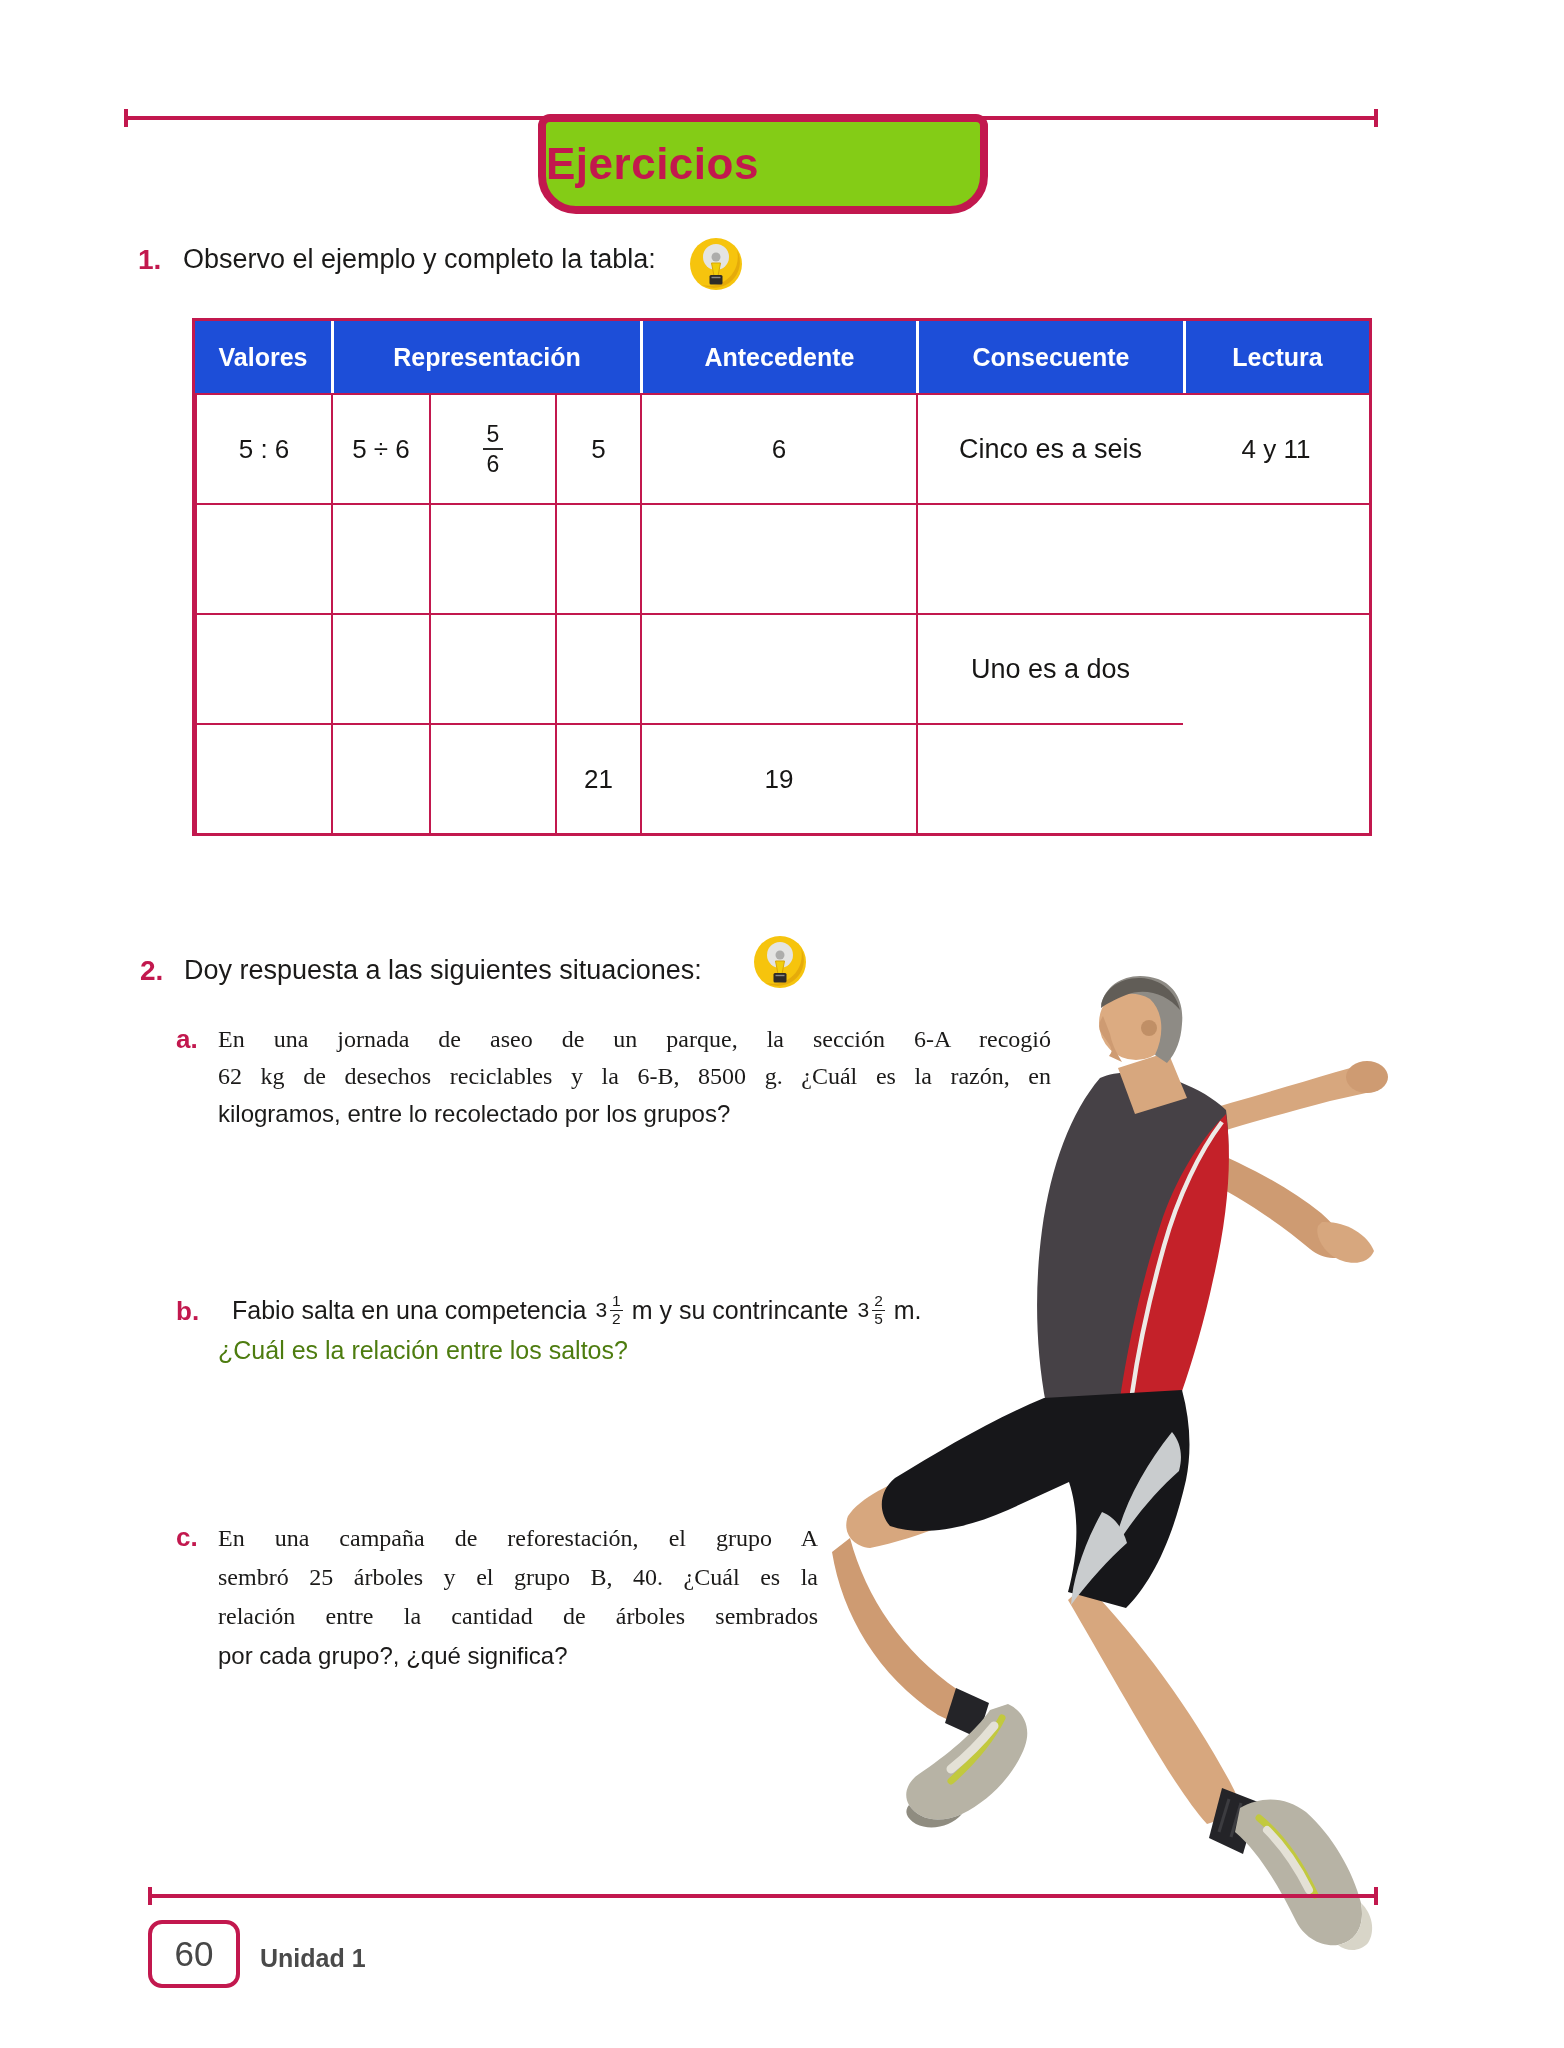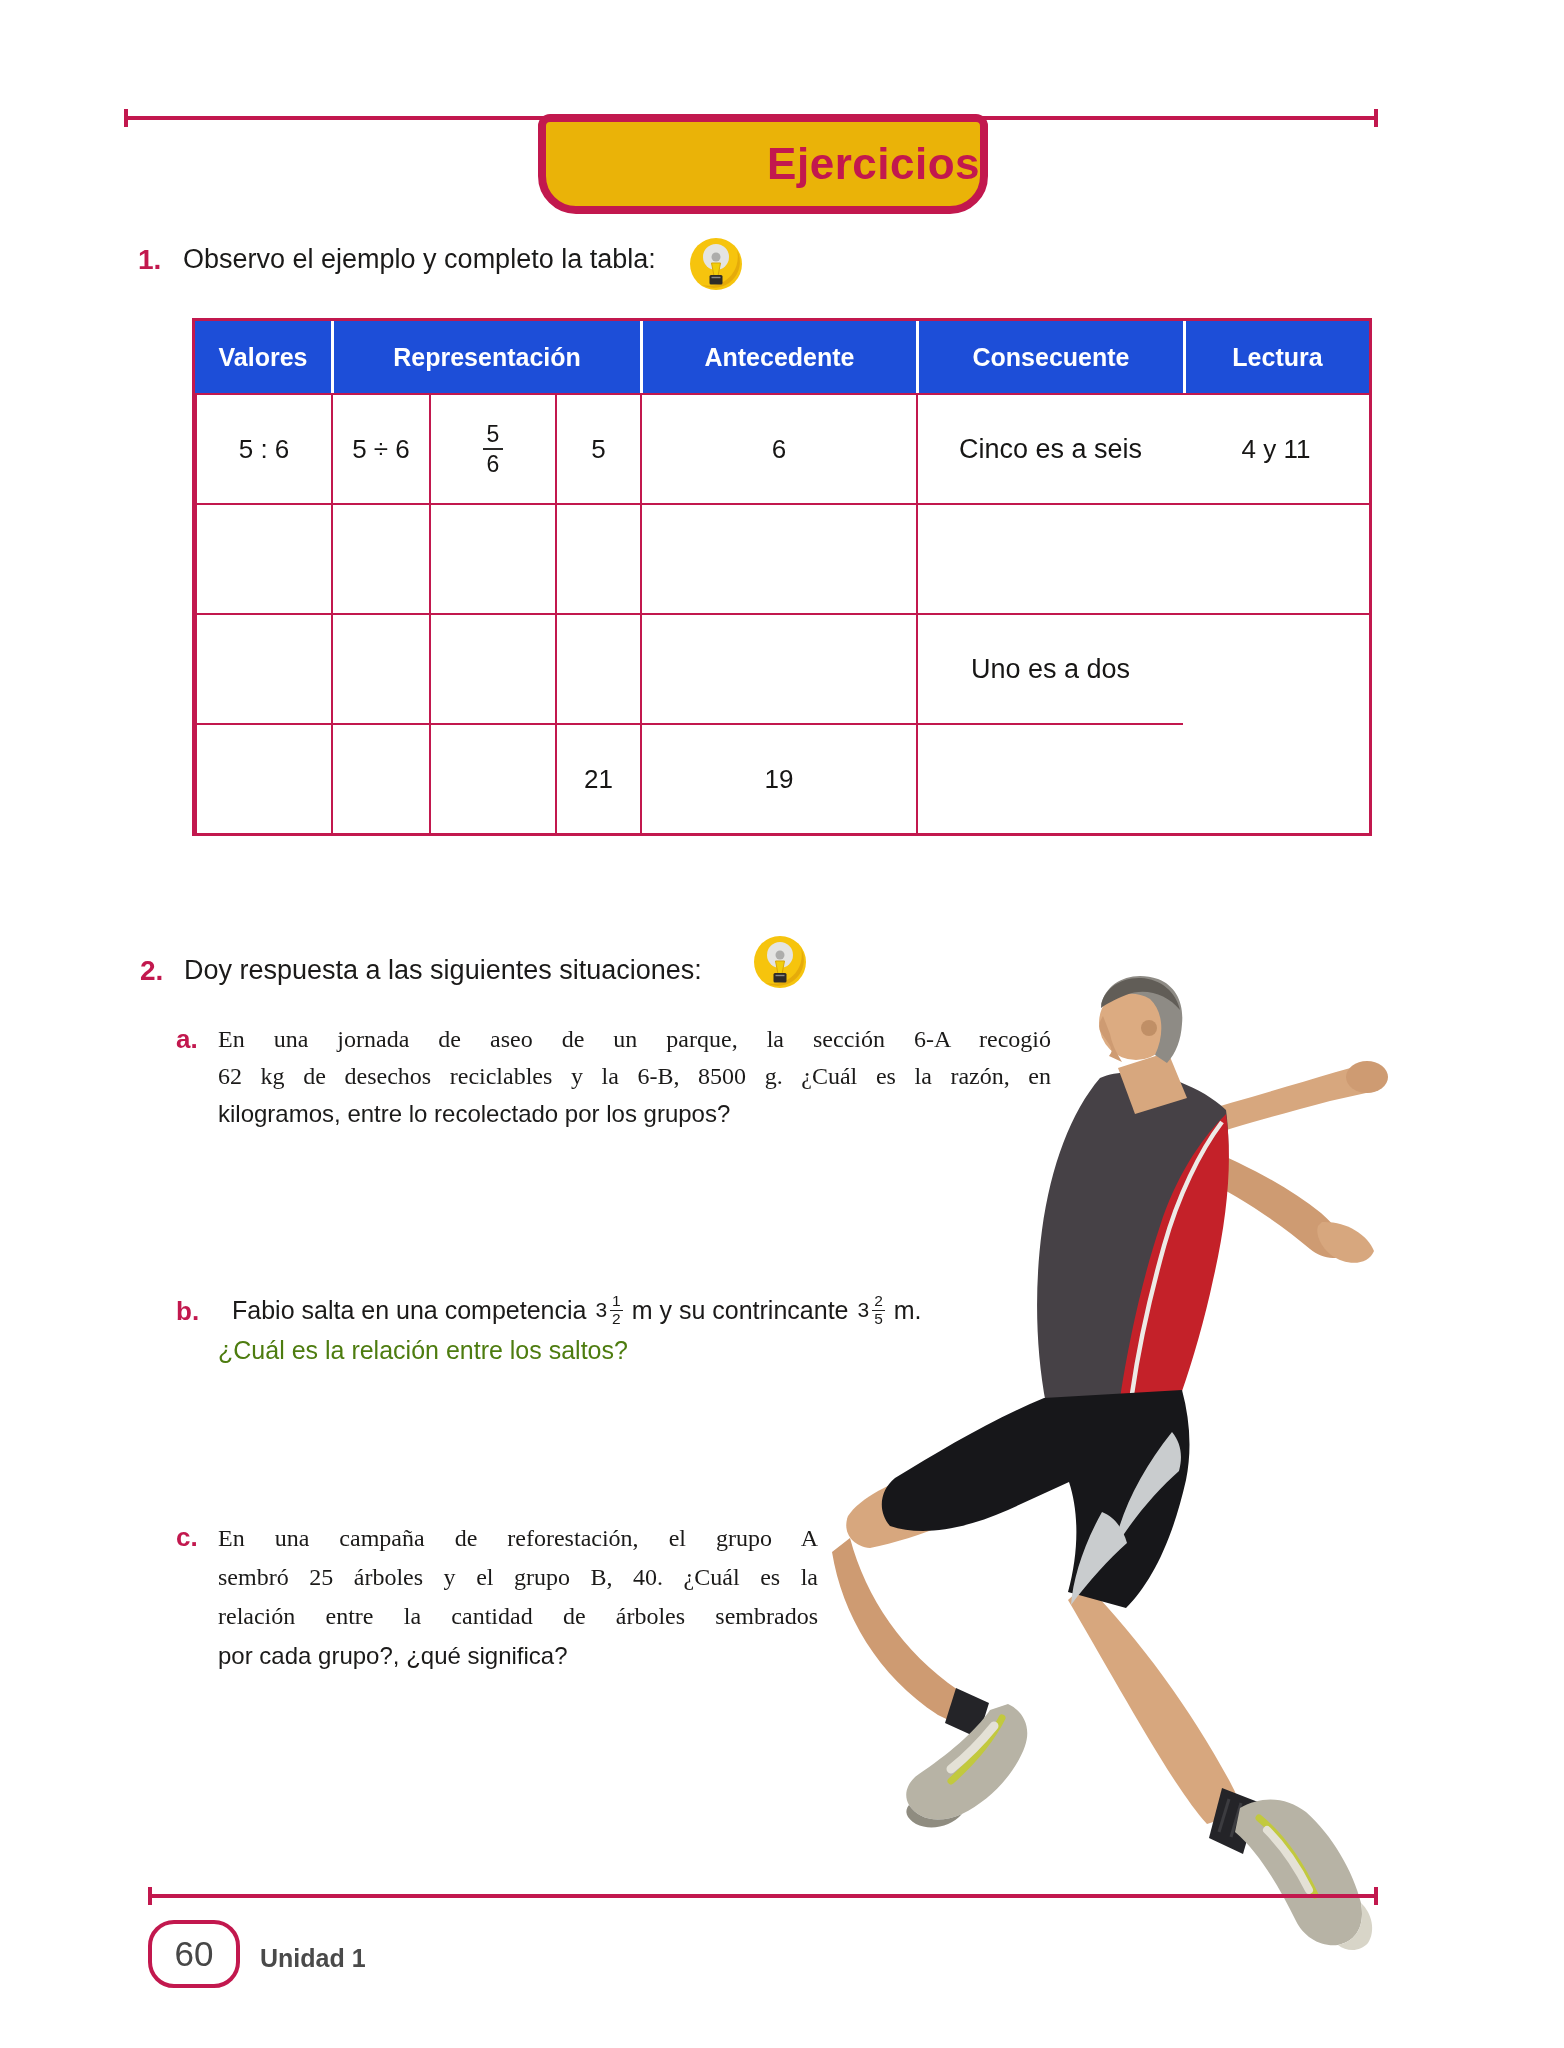--- a/index.html
+++ b/index.html
@@ -7,22 +7,22 @@
   .page {
     position:relative; width:1564px; height:2048px; background:#ffffff;
     font-family:"Liberation Sans", sans-serif; color:#1b1a19; overflow:hidden;
   }
   
   .rule { position:absolute; height:4px; background:#C2184E; z-index:3; }
   .rule-tick { position:absolute; width:4px; height:18px; background:#C2184E; z-index:3; }
   
   .title-box {
     position:absolute; left:538px; top:114px; width:450px; height:100px;
-    border:8px solid #C2184E; border-radius:12px 12px 38px 38px; background:#eab308;
-    display:flex; align-items:center; justify-content:flex-end; z-index:4;
+    border:8px solid #C2184E; border-radius:12px 12px 38px 38px; background:#84cc16;
+    display:flex; align-items:center; justify-content:flex-start; z-index:4;
   }
   .title-box span { font-size:44px; font-weight:bold; color:#C2184E; letter-spacing:0.5px; }
   
   .num { position:absolute; font-size:28px; font-weight:bold; color:#C2184E; }
   .prompt { position:absolute; font-size:27px; color:#1b1a19; }
   .hint { position:absolute; width:56px; height:56px; }
   
   .extable {
     position:absolute; left:192px; top:318px; width:1180px;
     display:grid; grid-template-columns:136px 98px 126px 85px 276px 267px auto;
@@ -53,21 +53,21 @@
   .just { text-align:justify; text-align-last:justify;font-family:Liberation Serif, serif; }
   .bline1 { position:absolute; left:232px; top:1280px; height:60px; display:flex; align-items:center; gap:9px; font-size:25px; color:#1b1a19; white-space:nowrap; }
   .bline2 { position:absolute; left:218px; top:1336px; font-size:25px; color:#4d7c0f; }
   .mixed { display:inline-flex; align-items:center; gap:3px; }
   .mixed .whole { font-size:21px; }
   .mixed .stack { display:inline-flex; flex-direction:column; align-items:center; font-size:15.5px; line-height:1.08; }
   .mixed .stack .fn { border-bottom:1.8px solid #222; padding:0 2px 0 2px; }
   
   .pagenum-box {
     position:absolute; left:148px; top:1920px; width:92px; height:68px;
-    border:4px solid #C2184E; border-radius:26px; background:#fff;
+    border:4px solid #C2184E; border-radius:14px; background:#fff;
     display:flex; align-items:center; justify-content:center;
   }
   .pagenum-box span { font-size:35px; color:#474747; }
   .unit-label { position:absolute; left:260px; top:1944px; font-size:25px; font-weight:bold; color:#4a4a4a; }
   .figure-wrap { position:absolute; left:770px; top:950px; width:660px; height:1010px; z-index:1; }
 </style>
 </head>
 <body>
 
 <div class="page">

